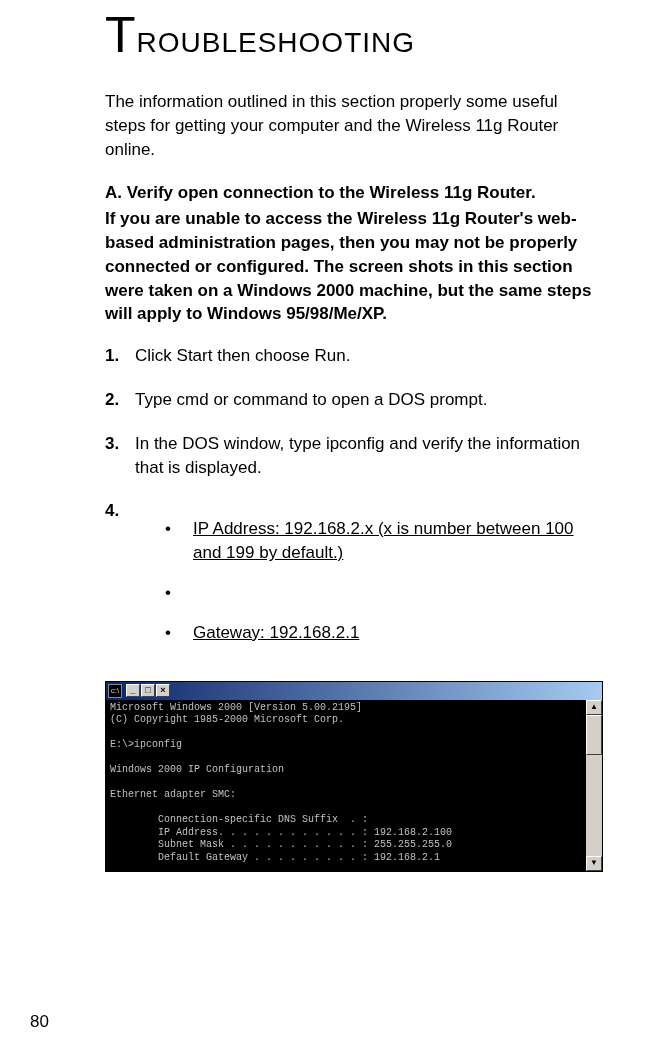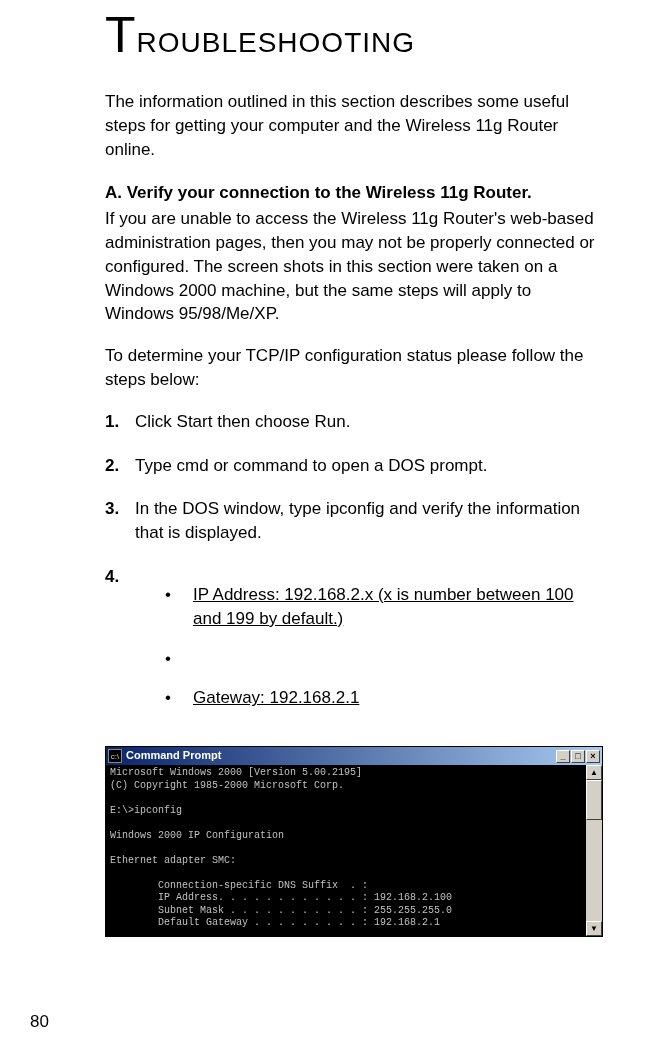--- a/index.html
+++ b/index.html
@@ -37,20 +37,21 @@
     }
     .intro {
       margin-bottom: 20px;
     }
     .section-heading {
       font-weight: bold;
       margin-bottom: 2px;
     }
     .para {
       margin-bottom: 18px;
+      font-weight: bold;
     }
     .list {
       margin-bottom: 10px;
     }
     .list-item {
       display: flex;
       margin-bottom: 20px;
     }
     .list-num {
       font-weight: bold;
@@ -179,26 +180,25 @@
     }
   </style>
 </head>
 <body>
 
 <div class="page">
   <div class="title-area">
     <h1 class="title"><span class="title-bigcap">T</span><span>ROUBLESHOOTING</span></h1>
   </div>
 
-  <p class="intro">The information outlined in this section describes some useful steps for getting your computer and the Wireless 11g Router online.</p>
-
-  <p class="section-heading">A. Verify your connection to the Wireless 11g Router.</p>
+  <p class="intro">The information outlined in this section properly some useful steps for getting your computer and the Wireless 11g Router online.</p>
+
+  <p class="section-heading">A. Verify open connection to the Wireless 11g Router.</p>
   <p class="para">If you are unable to access the Wireless 11g Router's web-based administration pages, then you may not be properly connected or configured. The screen shots in this section were taken on a Windows 2000 machine, but the same steps will apply to Windows 95/98/Me/XP.</p>
 
-  <p class="para">To determine your TCP/IP configuration status please follow the steps below:</p>
 
   <div class="list">
     <div class="list-item">
       <div class="list-num">1.</div>
       <div class="list-text">Click Start then choose Run.</div>
     </div>
     <div class="list-item">
       <div class="list-num">2.</div>
       <div class="list-text">Type cmd or command to open a DOS prompt.</div>
     </div>
@@ -222,21 +222,20 @@
             <div class="bullet-text">Gateway: 192.168.2.1</div>
           </div>
         </div>
       </div>
     </div>
   </div>
 
   <div class="cmd-window">
     <div class="cmd-titlebar">
       <div class="cmd-icon">c:\</div>
-      <div class="cmd-title">Command Prompt</div>
       <div class="cmd-buttons">
         <div class="cmd-btn">_</div>
         <div class="cmd-btn">□</div>
         <div class="cmd-btn">×</div>
       </div>
     </div>
     <div class="cmd-body-wrap">
       <div class="cmd-body">Microsoft Windows 2000 [Version 5.00.2195]
 (C) Copyright 1985-2000 Microsoft Corp.
 

